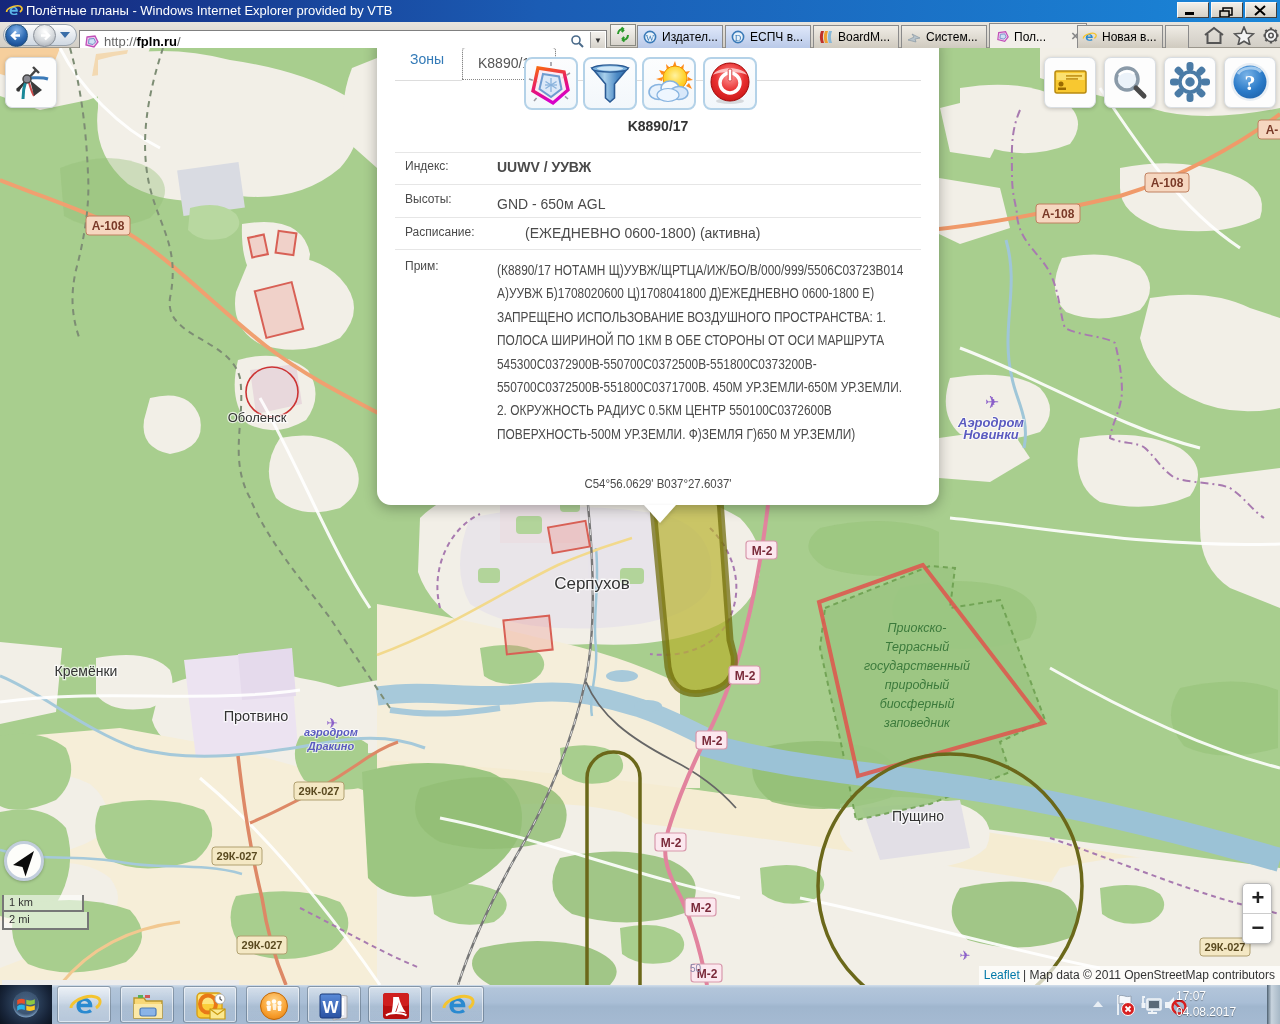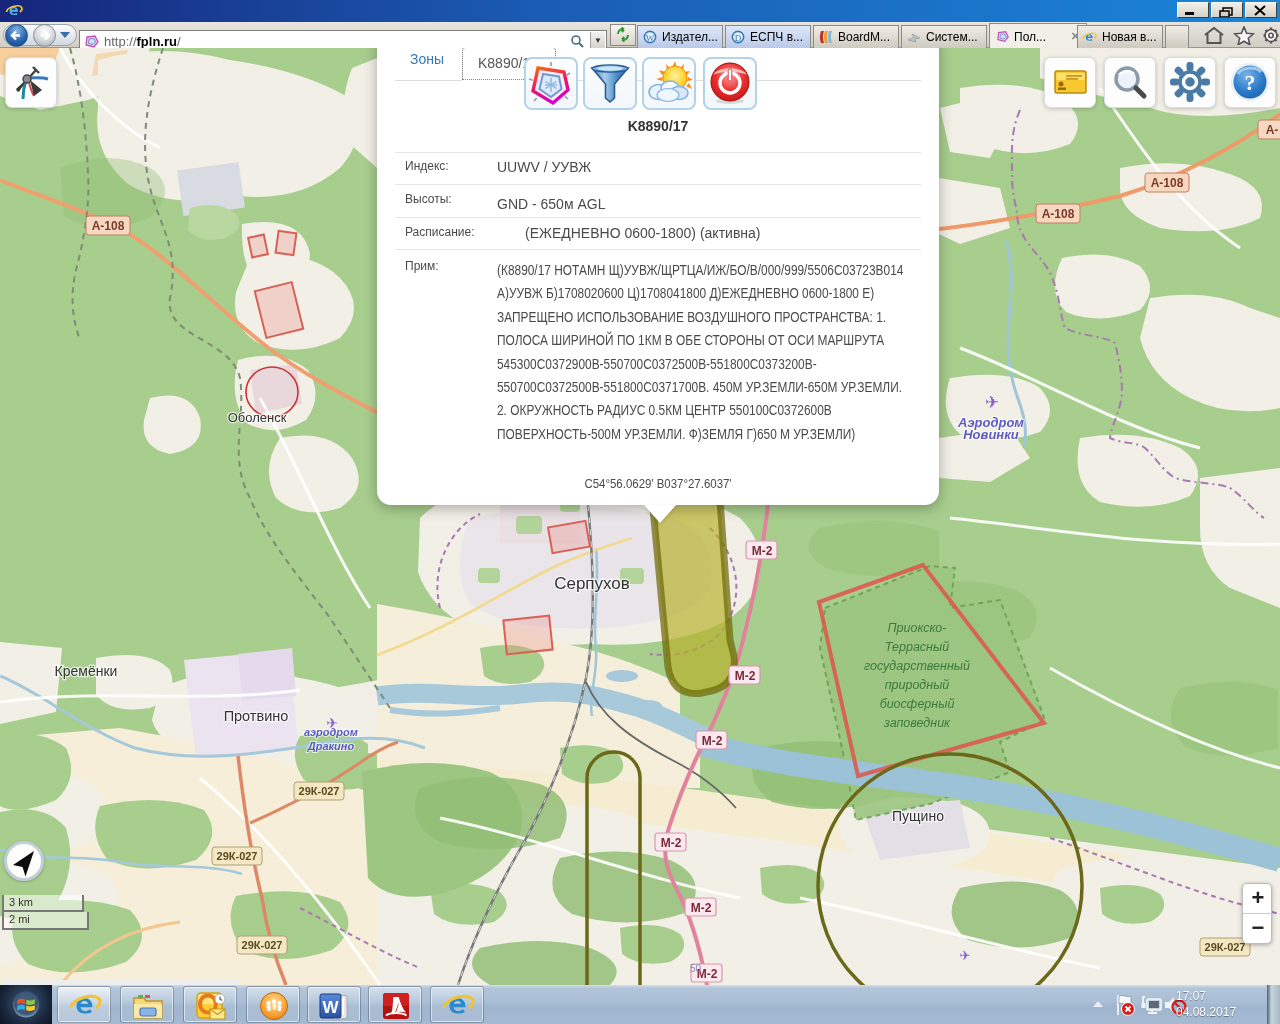--- a/index.html
+++ b/index.html
@@ -57,20 +57,21 @@
 #showdesk{position:absolute;right:0;top:0;width:13px;height:39px;background:linear-gradient(90deg,#6b7e8e,#c8d4de 30%,#a7b8c6);border-left:1px solid #5a6c7c;}
 </style></head>
 <body>
 <div id="screen">
 
   <div id="titlebar">
     <svg style="position:absolute;left:5px;top:2px" width="18" height="18" viewBox="0 0 34 32">
         <path d="M16.5 23.5 C11.5 23.5 8.5 20.5 8.5 16 C8.5 11.5 12 8 16.5 8 C21 8 24.3 11.3 24.3 15.5 L24.3 17.3 L12.5 17.3 C13 20 14.5 21 17 21 C19 21 20.5 20.4 22 19.2 L24 22 C22 23.2 19.5 23.5 16.5 23.5 Z M12.8 13.8 L20.2 13.8 C19.6 11.8 18.4 11 16.5 11 C14.6 11 13.3 12 12.8 13.8 Z" fill="#5ab4e8"></path>
         <path d="M3 18 C3 9 27 2 31.5 9.5 C33 12.5 31 16 28 18" stroke="#f4c430" stroke-width="3.2" fill="none"></path>
       </svg>
+    <span id="titletext">Полётные планы - Windows Internet Explorer provided by VTB</span>
     <div class="winbtn" style="left:1177px;"><svg width="30" height="14">
           <rect x="7" y="9" width="9" height="3" fill="#000"></rect>
         </svg></div>
     <div class="winbtn" style="left:1211px;"><svg width="30" height="14">
           <rect x="11" y="5" width="9" height="7" fill="none" stroke="#000" stroke-width="1.5"></rect>
           <rect x="8" y="8" width="9" height="6" fill="#d5d1c7" stroke="#000" stroke-width="1.5"></rect>
         </svg></div>
     <div class="winbtn" style="left:1245px;"><svg width="30" height="14">
           <path d="M9 3 L19 12 M19 3 L9 12" stroke="#000" stroke-width="2"></path>
         </svg></div>
@@ -566,41 +567,42 @@
           <circle cx="25" cy="24" r="10" fill="none" stroke="#fff" stroke-width="3.4"></circle>
           <rect x="23.2" y="10" width="3.6" height="12" rx="1.6" fill="#fff" stroke="#d84040" stroke-width="1"></rect>
         </svg>
       </div>
       <div id="popuptitle">K8890/17</div>
       <div class="prow" style="top:114px;"></div>
       <div class="prow" style="top:146px;"></div>
       <div class="prow" style="top:179px;"></div>
       <div class="prow" style="top:211px;"></div>
       <div class="plabel" style="top:121px;">Индекс:</div>
-        <div class="pvalue" style="top:121px;">UUWV / УУВЖ</div>
+        <div class="pvalue" style="top:121px;font-weight:bold;">UUWV / УУВЖ</div>
       <div class="plabel" style="top:154px;">Высоты:</div>
         <div class="pvalue" style="top:158px;">GND - 650м AGL</div>
       <div class="plabel" style="top:187px;">Расписание:</div>
         <div class="pvalue" style="top:187px;margin-left:28px;">(ЕЖЕДНЕВНО 0600-1800) (активна)</div>
       <div class="plabel" style="top:221px;">Прим:</div>
       <div id="primtext">(К8890/17 НОТАМН Щ)УУВЖ/ЩРТЦА/ИЖ/БО/В/000/999/5506С03723В014<br>А)УУВЖ Б)1708020600 Ц)1708041800 Д)ЕЖЕДНЕВНО 0600-1800 Е)<br>ЗАПРЕЩЕНО ИСПОЛЬЗОВАНИЕ ВОЗДУШНОГО ПРОСТРАНСТВА: 1.<br>ПОЛОСА ШИРИНОЙ ПО 1КМ В ОБЕ СТОРОНЫ ОТ ОСИ МАРШРУТА<br>545300С0372900В-550700С0372500В-551800С0373200В-<br>550700С0372500В-551800С0371700В. 450М УР.ЗЕМЛИ-650М УР.ЗЕМЛИ.<br>2. ОКРУЖНОСТЬ РАДИУС 0.5КМ ЦЕНТР 550100С0372600В<br>ПОВЕРХНОСТЬ-500М УР.ЗЕМЛИ. Ф)ЗЕМЛЯ Г)650 М УР.ЗЕМЛИ)</div>
       <div id="coordline">C54°56.0629' В037°27.6037'</div>
     </div>
     <div id="popuptip"></div>
     
     <div id="compassbtn"><svg width="34" height="34" viewBox="0 0 34 34">
           <path d="M27 7 L6 21 L15.5 23 L18.5 32.5 Z" fill="#0c0c0c"></path>
         </svg></div>
-    <div class="scalebox" style="top:847px;width:82px;height:17px;">3 km</div>
+    <div class="scalebox" style="top:847px;width:82px;height:17px;">1 km</div>
     <div class="scalebox" style="top:864px;width:87px;height:18px;">2 mi</div>
     <div id="coordbox">C55°03.6426' В037°21.8199'</div>
     <div id="zoomctrl">
       <div style="position:absolute;left:0;top:0;width:30px;height:30px;border-bottom:1px solid #ccc;text-align:center;font-size:22px;font-weight:bold;color:#222;line-height:28px;">+</div>
       <div style="position:absolute;left:0;top:31px;width:30px;height:30px;text-align:center;font-size:22px;font-weight:bold;color:#222;line-height:26px;">−</div>
     </div>
+    <div id="attrib"><a>Leaflet</a> | Map data © 2011 OpenStreetMap contributors</div>
   </div>
 
   <div id="taskbar">
     <div id="startorb">
       <svg style="position:absolute;left:12px;top:6px" width="28" height="27" viewBox="0 0 28 27">
         <defs>
             <radialGradient id="orb1" cx="0.5" cy="0.42" r="0.62">
               <stop offset="0.7" stop-color="#5a7a9c" stop-opacity="0.35"></stop>
               <stop offset="0.92" stop-color="#8fb4d8" stop-opacity="0.85"></stop>
               <stop offset="1" stop-color="#3a5a7a" stop-opacity="0.9"></stop>

